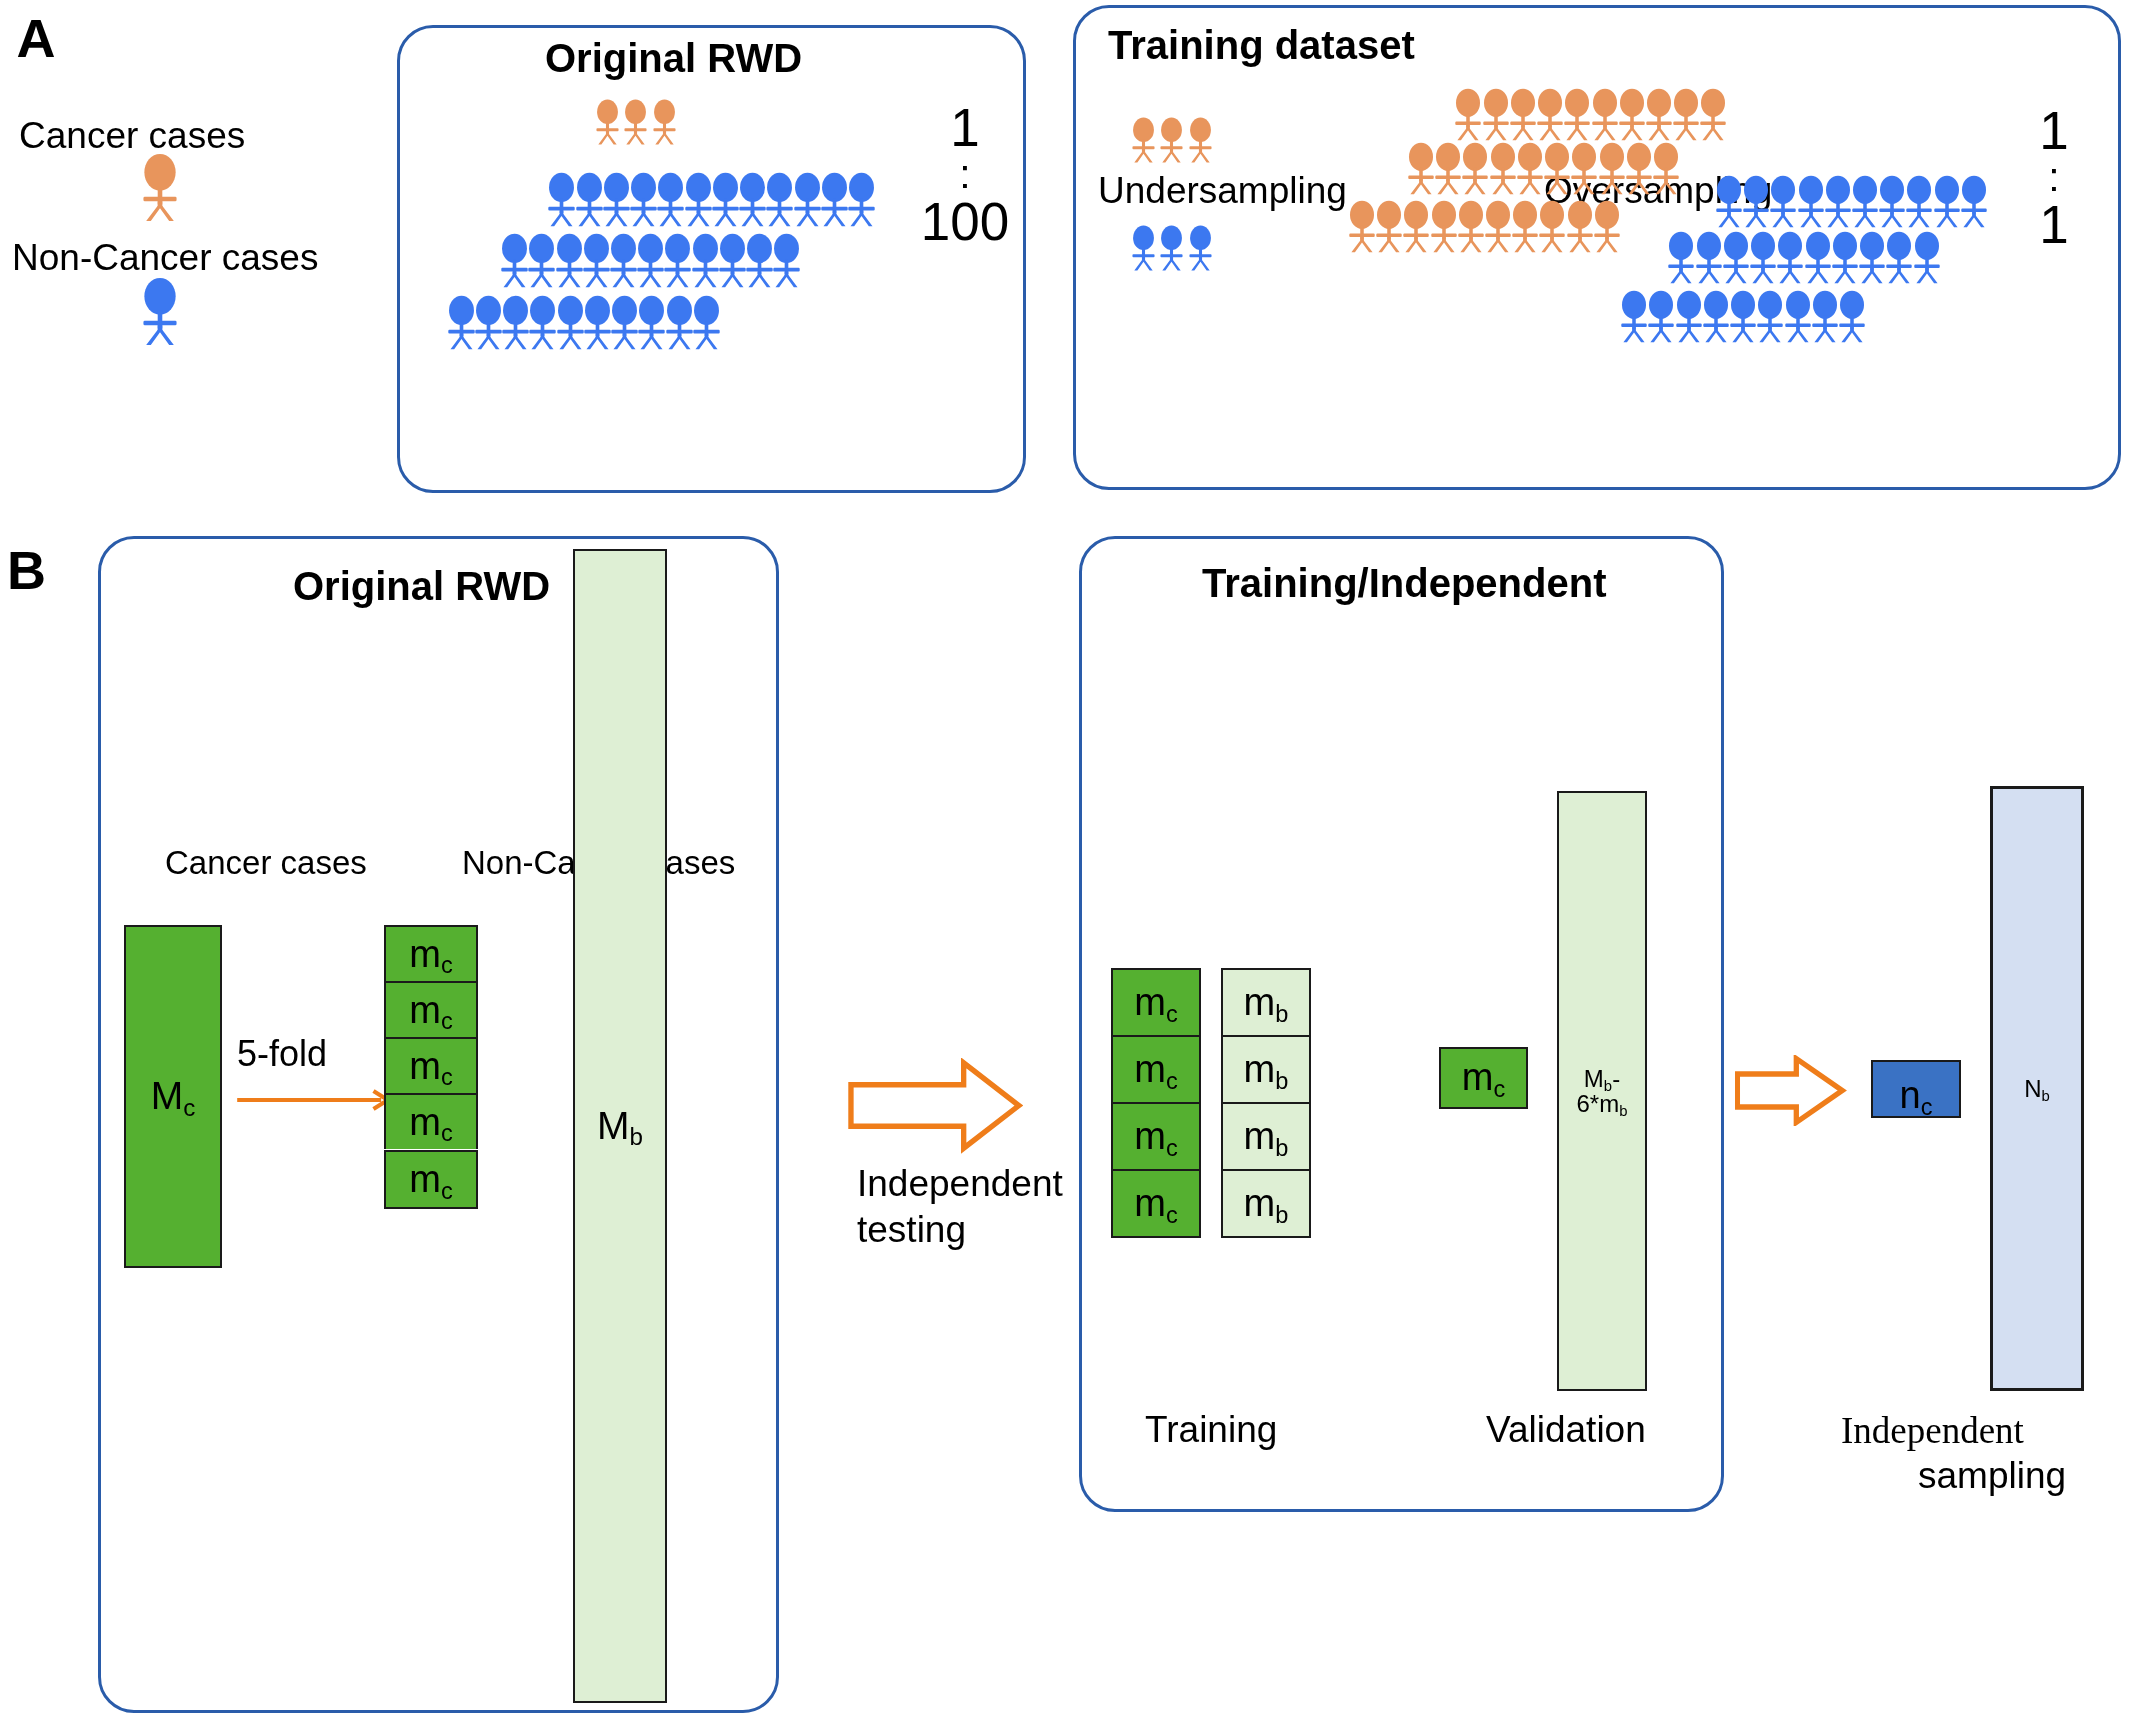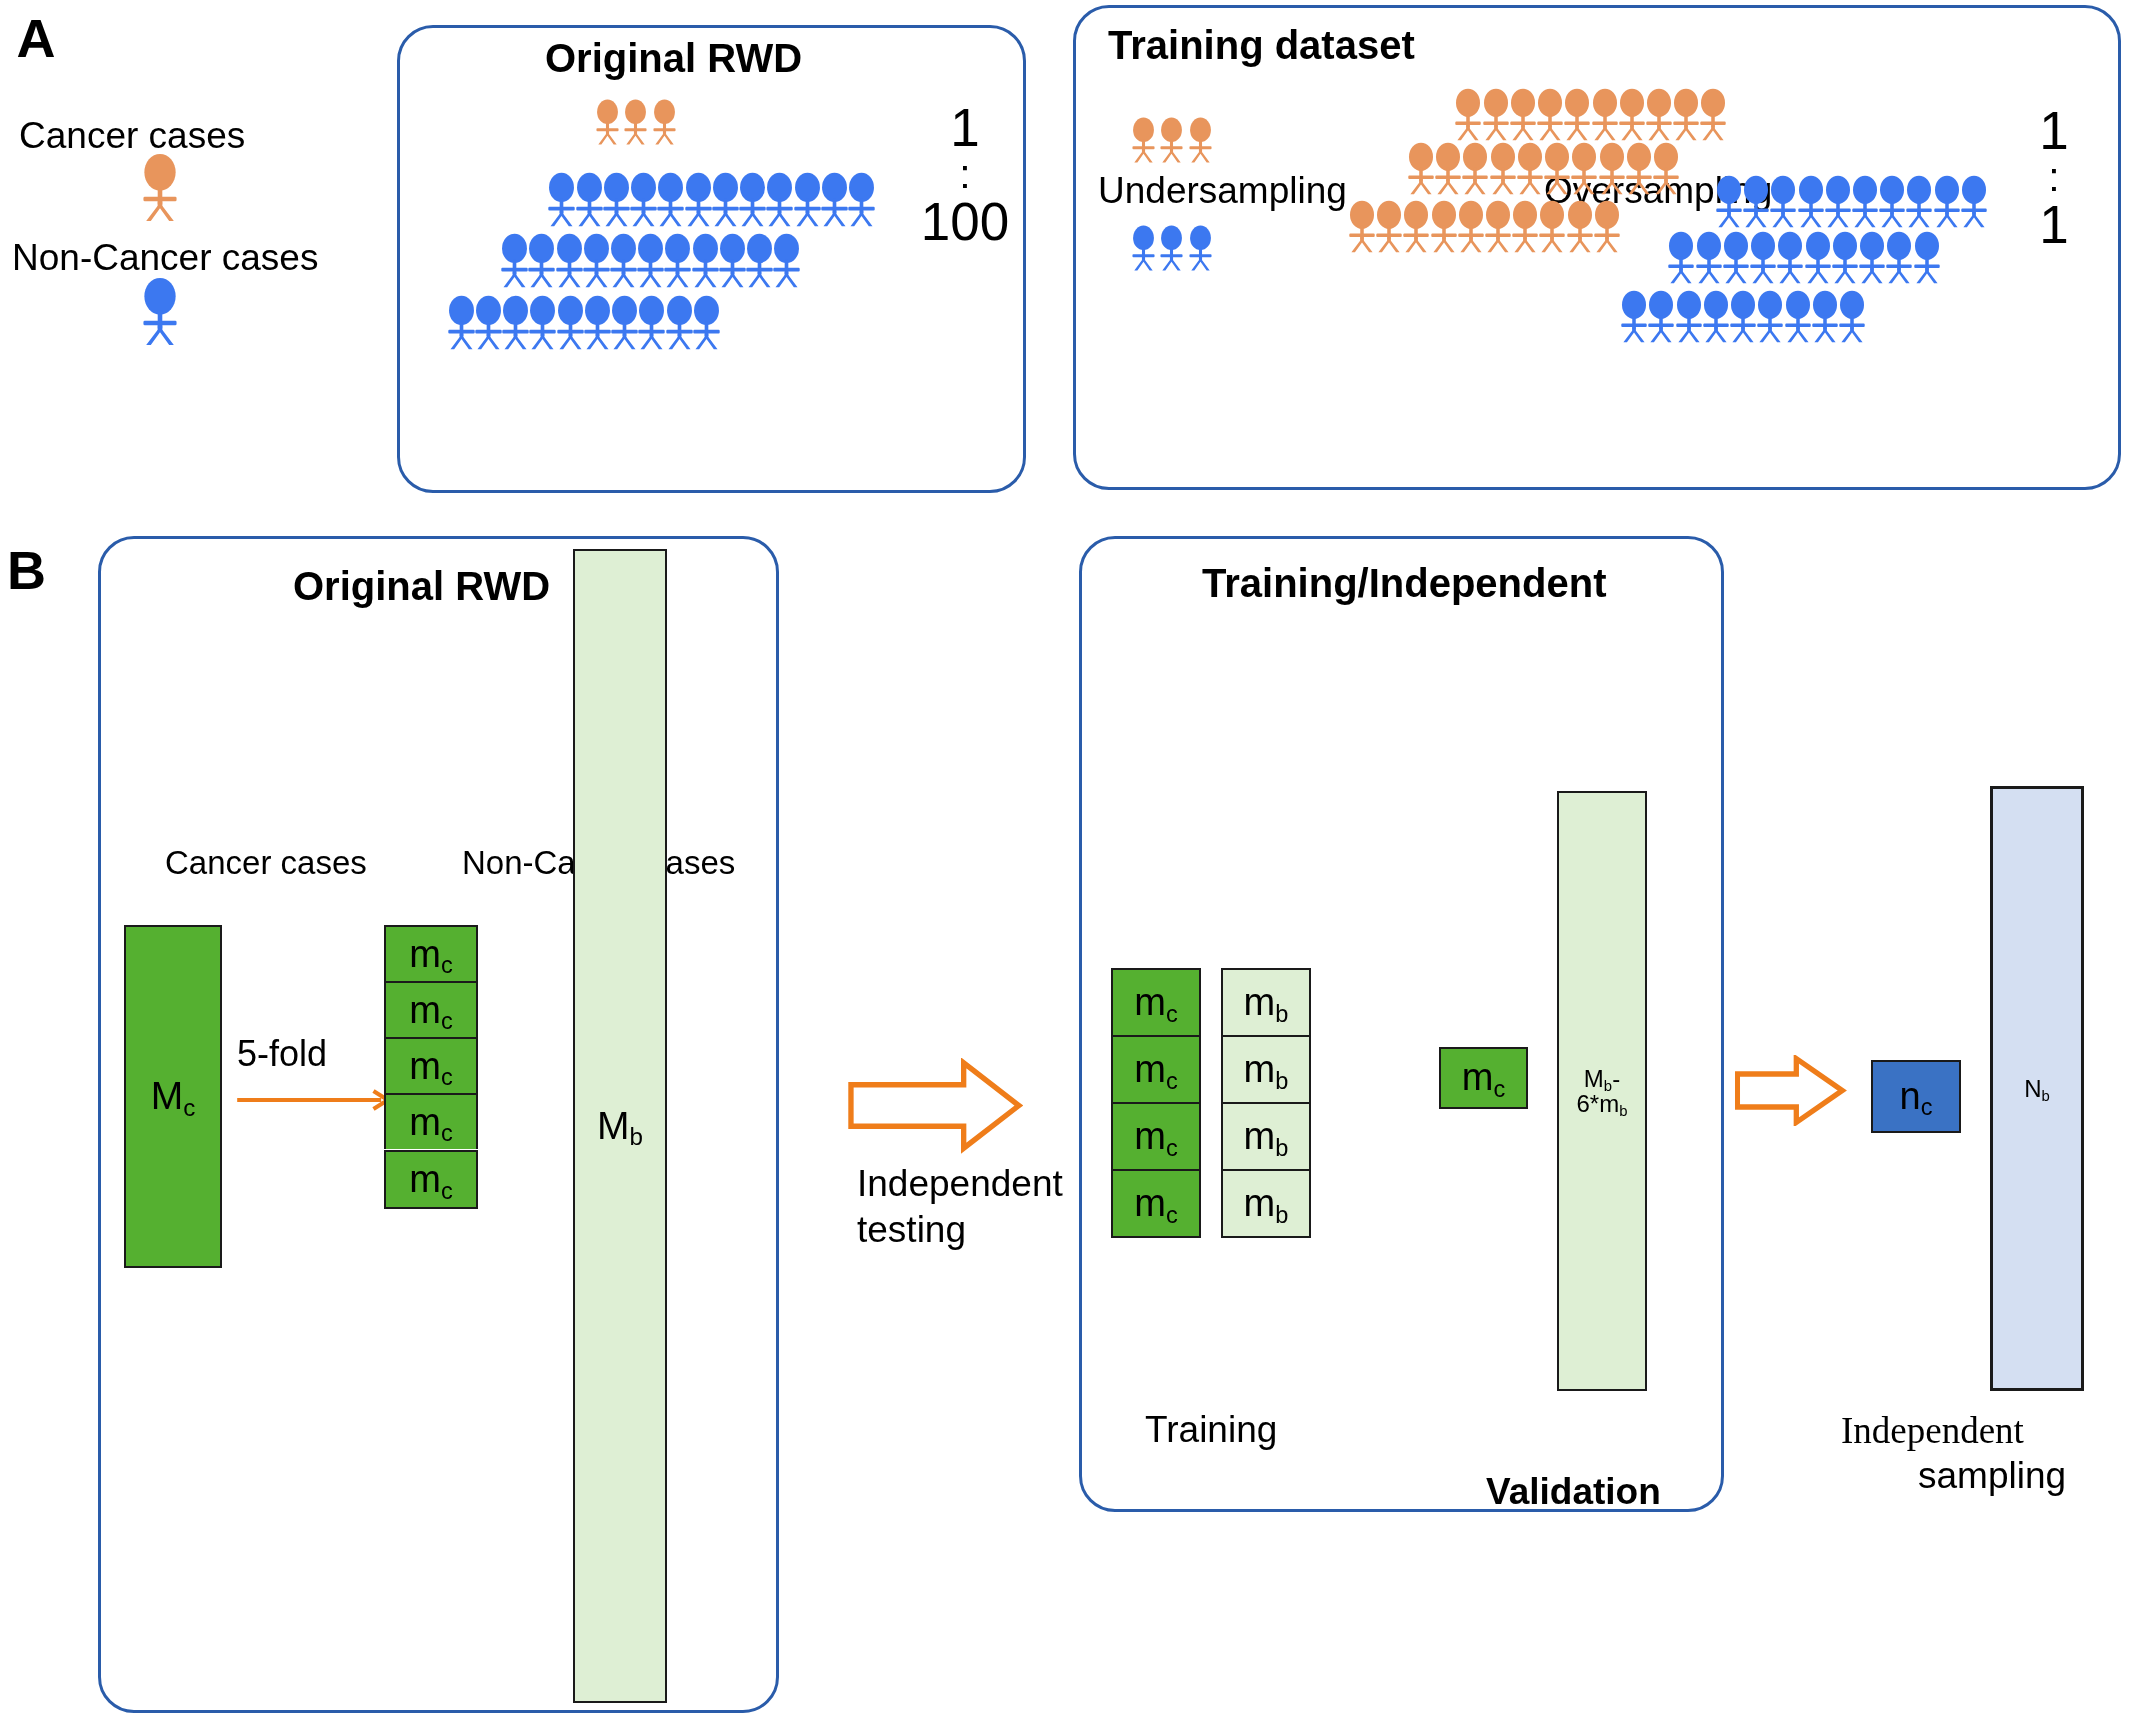--- a/index.html
+++ b/index.html
@@ -1118,27 +1118,27 @@
 </div>
 
 <div class="box lgreen" style="left:1557px;top:791px;width:90px;height:600px;">
   <span class="lbl-mb">
     <span>M</span><sub>b</sub><span>-</span><br>
     <span>6*m</span><sub>b</sub>
   </span>
 </div>
 
 <div class="plain" style="left:1145px;top:1409px;font-size:37px;">Training</div>
-<div class="plain" style="left:1486px;top:1471px;font-size:37px;font-weight:bold;">Validation</div>
+<div class="plain" style="left:1486px;top:1409px;font-size:37px;">Validation</div>
 
 <svg class="arrow-block" style="left:1735px;top:1055px;" width="112" height="71" viewBox="0 0 190 120">
   <polygon points="4,32 104,32 104,6 182,60 104,114 104,88 4,88" fill="#ffffff" stroke="#ef7d1a" stroke-width="9" stroke-linejoin="miter"></polygon>
 </svg>
 
-<div class="box blue" style="left:1871px;top:1060px;width:90px;height:73px;">
+<div class="box blue" style="left:1871px;top:1060px;width:90px;height:58px;align-items:flex-end;">
   <span class="lbl-m">
     <span>n</span><sub>c</sub>
   </span>
 </div>
 
 <div class="box lblue nb" style="left:1990px;top:786px;width:94px;height:605px;">
   <span class="lbl-mb">
     <span>N</span><sub>b</sub>
   </span>
 </div>

